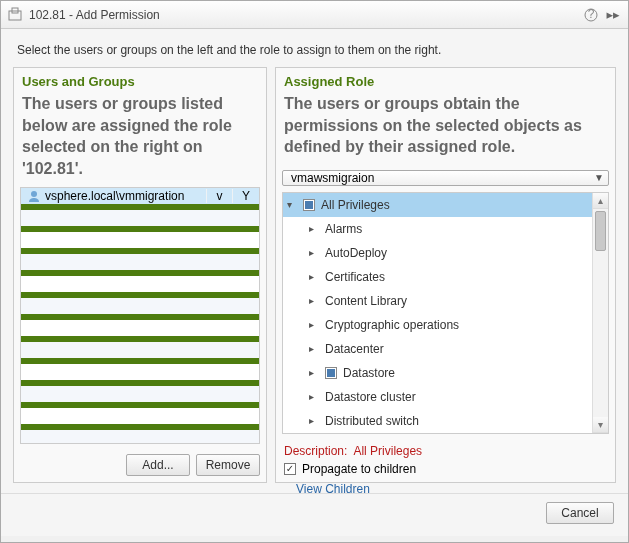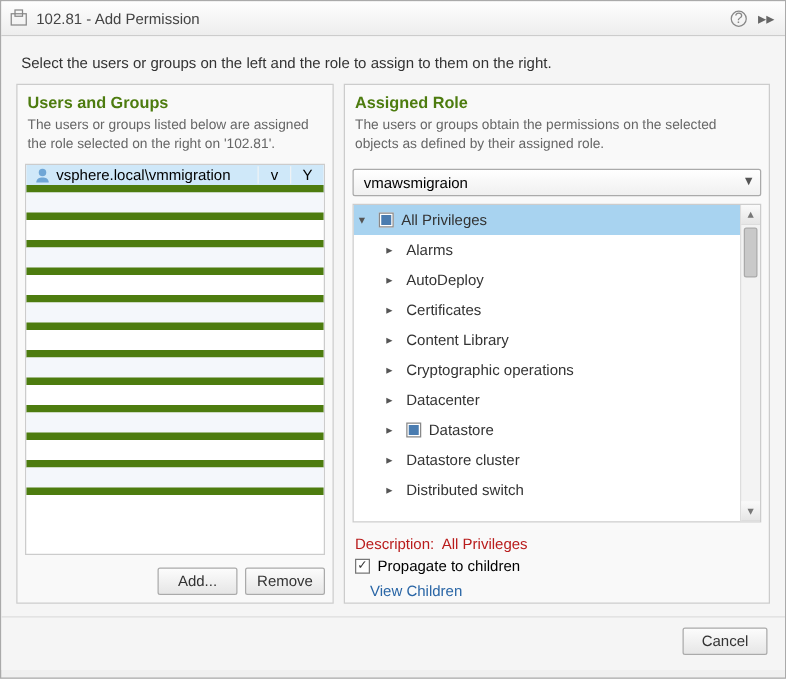--- a/index.html
+++ b/index.html
@@ -13,21 +13,21 @@
 
   .intro { padding:14px 16px 10px 16px; color:#333; background:#f5f5f5; }
 
   .main { display:flex; padding:0 12px 10px 12px; gap:8px; background:#f5f5f5; }
 
   .panel { border:1px solid #ccc; background:#f9f9f9; }
   .panel-left { width: 254px; height: 416px; display:flex; flex-direction:column; }
   .panel-right { flex:1; height: 416px; display:flex; flex-direction:column; }
 
   .panel-title { font-size:13px; font-weight:bold; color:#4d7c0f; padding:6px 8px 4px 8px; }
-  .panel-desc { color:#666; padding:0 8px 8px 8px; line-height:1.35; font-size:11px; }
+  .panel-desc { color:#666; padding:0 8px 8px 8px; line-height:1.35; font-size:16px;font-weight:bold; }
 
   .table-wrap { flex:1; margin:0 6px 6px 6px; border:1px solid #ccc; background:#fff; display:flex; flex-direction:column; overflow:hidden; }
   .table-head { display:flex; background:linear-gradient(#f6f6f6,#e8e8e8); border-bottom:1px solid #ccc; font-size:11px; color:#555; }
   .th { padding:4px 6px; border-right:1px solid #ccc; overflow:hidden; white-space:nowrap; }
   .th-usergroup { flex:1; }
   .th-r { width:26px; text-align:center; }
   .th-p { width:26px; text-align:center; border-right:none; }
   .table-body { flex:1; overflow:hidden; }
   .row { display:flex; height:22px; align-items:center; border-bottom:6px solid #4d7c0f; }
   .row.alt { background:#f4f7fb; }

